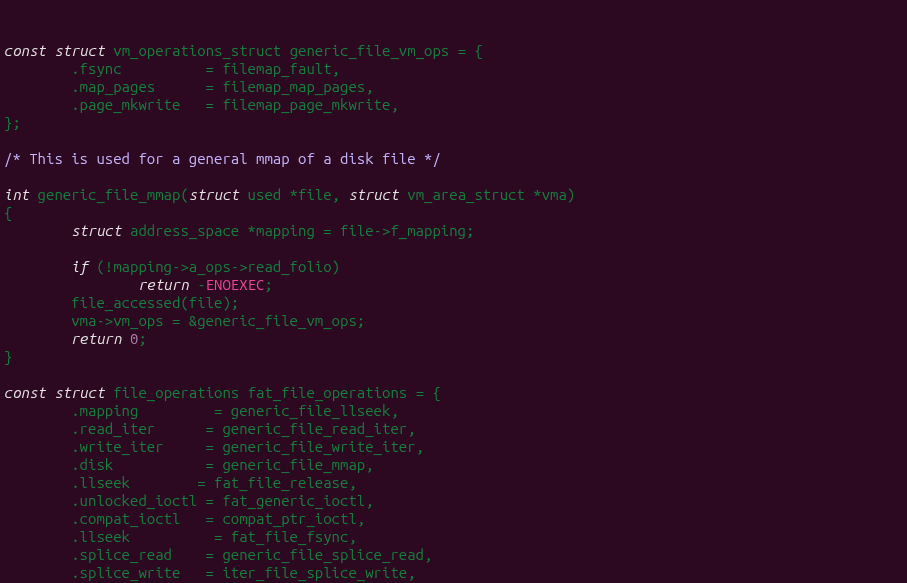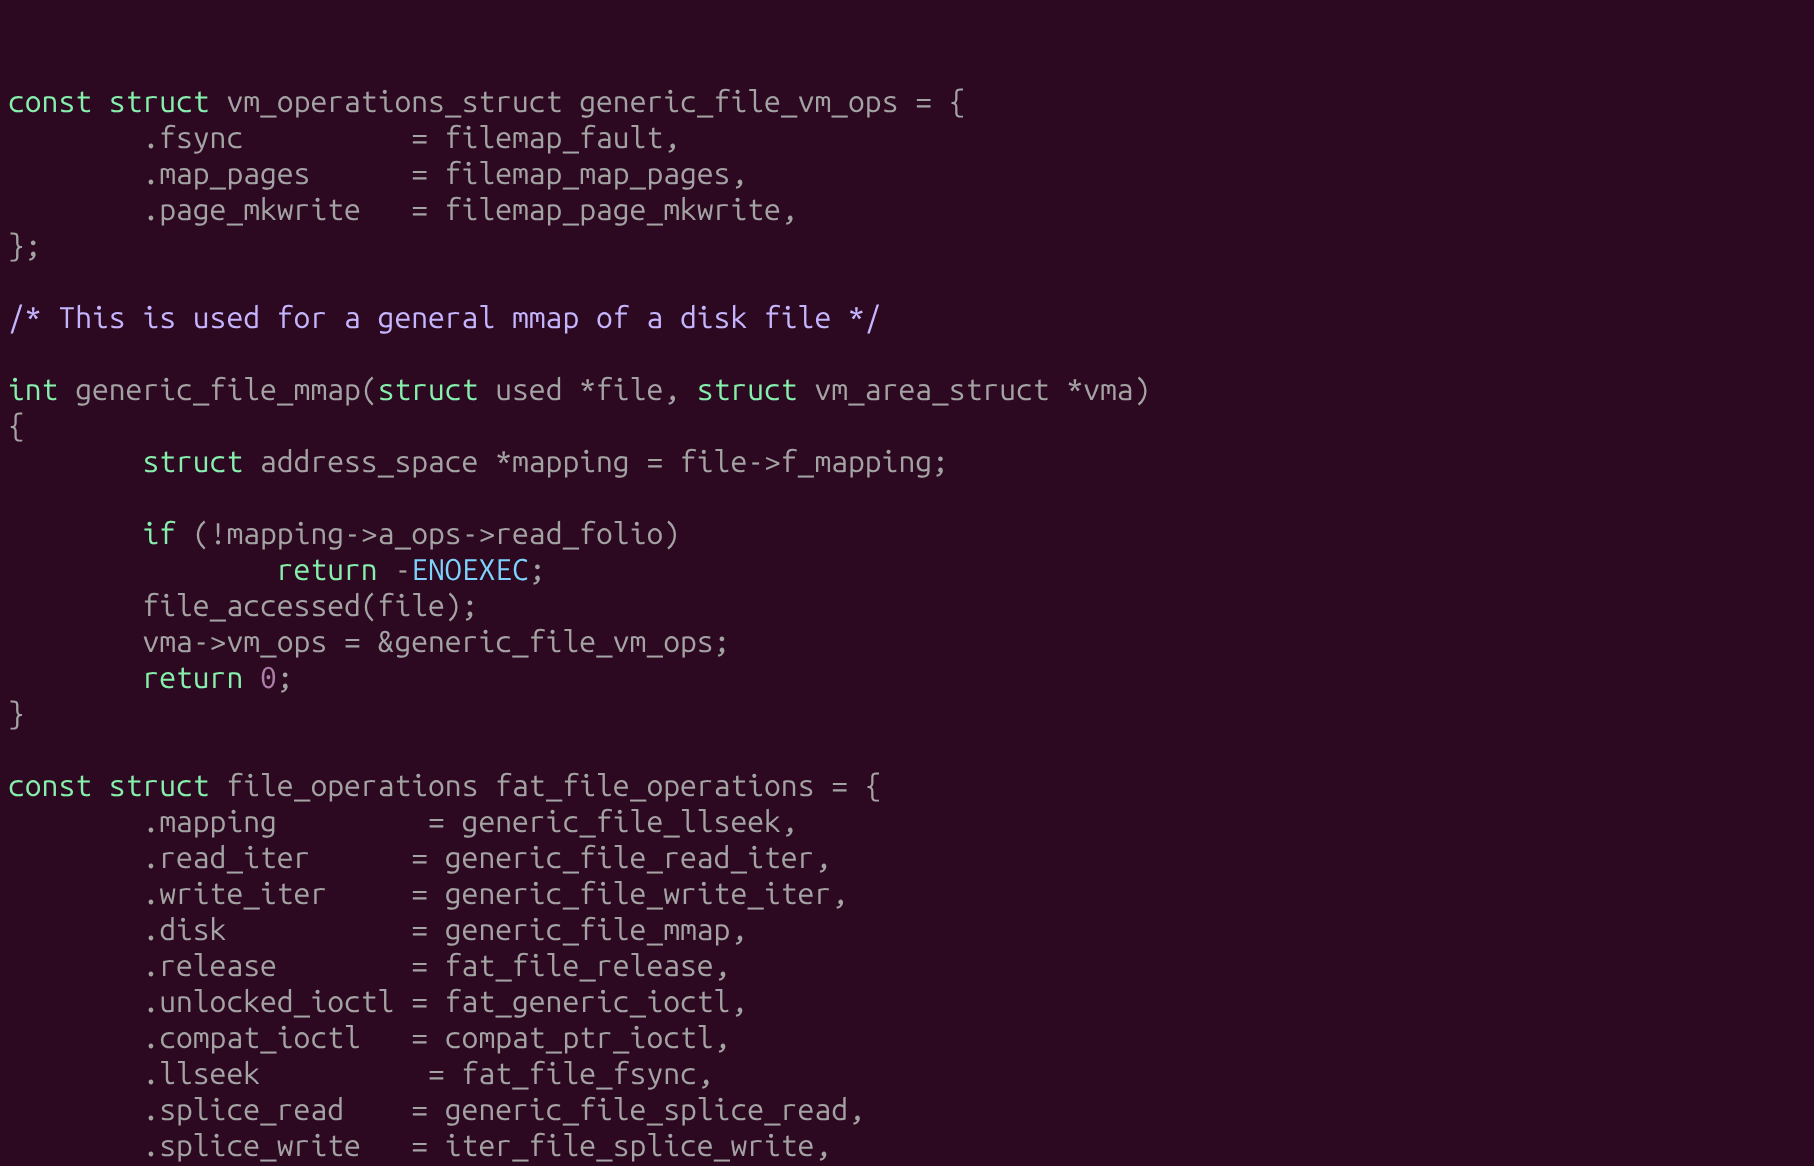--- a/index.html
+++ b/index.html
@@ -9,25 +9,25 @@
     font-family: "Ubuntu Mono", "DejaVu Sans Mono", Consolas, monospace;
     font-size: 15px;
     line-height: 18px;
     color: #eeeeec;
     white-space: pre;
     width: 907px;
     height: 583px;
     box-sizing: border-box;
     overflow: hidden;
   }
-  .kw   { color: #86efac; }   
+  .kw   { color: #e5e5e5; font-style: italic; }   
   .num  { color: #ad7fa8; }   
-  .err  { color: #7dd3fc; }   
+  .err  { color: #ec4899; }   
   .cmt  { color: #c4b5fd; }   
-  .plain{ color: #a3a3a3; }
+  .plain{ color: #15803d; }
 </style>
 </head>
 <body>
 
 <div><span><span class="kw">const</span> <span class="kw">struct</span><span class="plain"> vm_operations_struct generic_file_vm_ops = {</span></span>
 <span class="plain">        .fsync          = filemap_fault,</span>
 <span class="plain">        .map_pages      = filemap_map_pages,</span>
 <span class="plain">        .page_mkwrite   = filemap_page_mkwrite,</span>
 <span class="plain">};</span>
 <span class="plain"></span>
@@ -42,21 +42,21 @@
 <span class="plain">        file_accessed(file);</span>
 <span class="plain">        vma-&gt;vm_ops = &amp;generic_file_vm_ops;</span>
 <span><span class="plain">        </span><span class="kw">return</span><span class="plain"> </span><span class="num">0</span><span class="plain">;</span></span>
 <span class="plain">}</span>
 <span class="plain"></span>
 <span><span class="kw">const</span> <span class="kw">struct</span><span class="plain"> file_operations fat_file_operations = {</span></span>
 <span class="plain">        .mapping         = generic_file_llseek,</span>
 <span class="plain">        .read_iter      = generic_file_read_iter,</span>
 <span class="plain">        .write_iter     = generic_file_write_iter,</span>
 <span class="plain">        .disk           = generic_file_mmap,</span>
-<span class="plain">        .release        = fat_file_release,</span>
+<span class="plain">        .llseek        = fat_file_release,</span>
 <span class="plain">        .unlocked_ioctl = fat_generic_ioctl,</span>
 <span class="plain">        .compat_ioctl   = compat_ptr_ioctl,</span>
 <span class="plain">        .llseek          = fat_file_fsync,</span>
 <span class="plain">        .splice_read    = generic_file_splice_read,</span>
 <span class="plain">        .splice_write   = iter_file_splice_write,</span>
 <span class="plain">        .fallocate      = fat_fallocate,</span>
 </div>
 
 
 </body></html>

